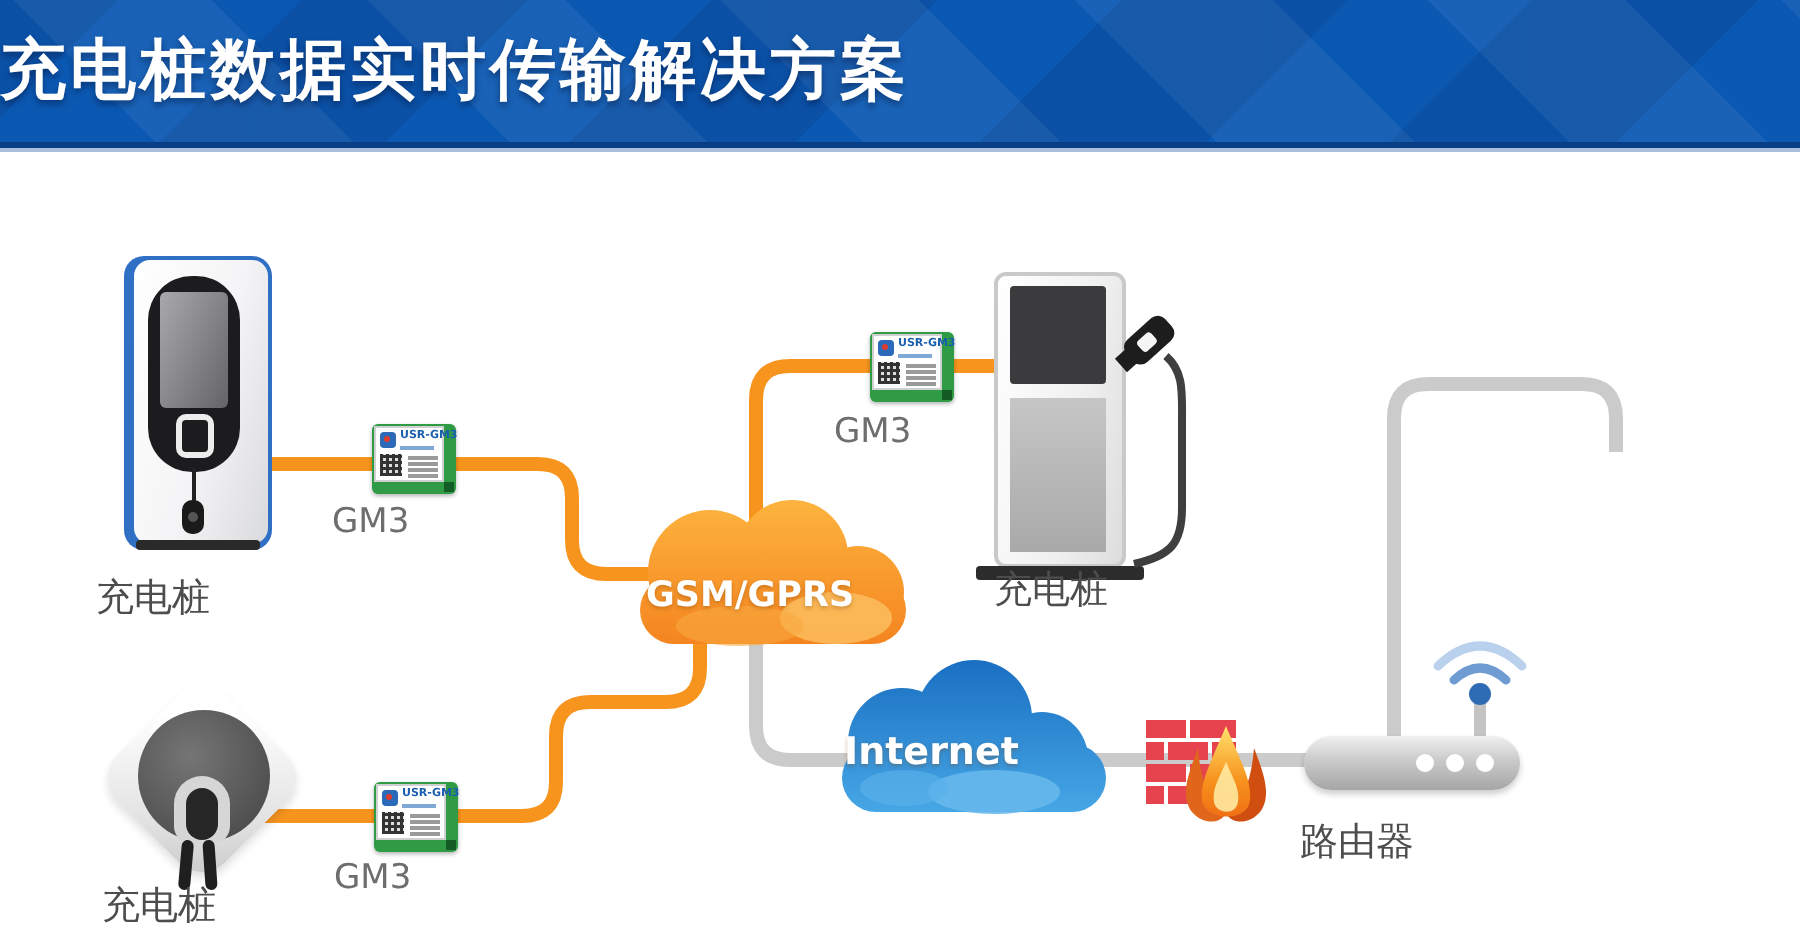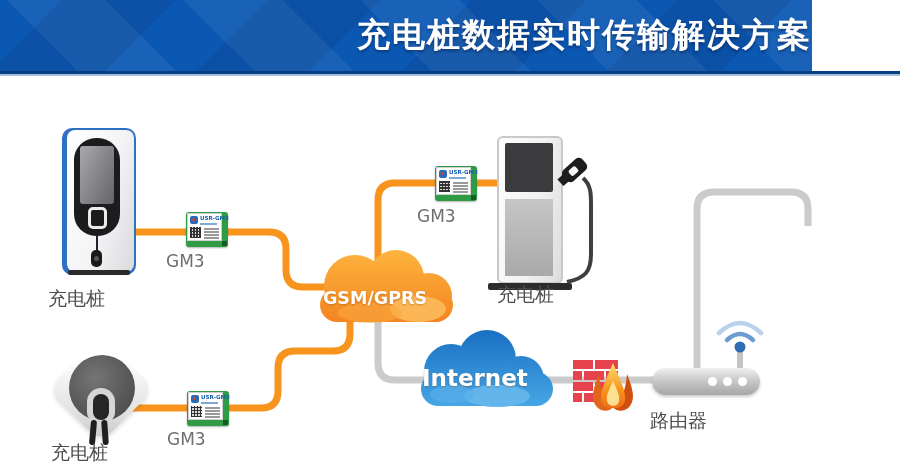--- a/index.html
+++ b/index.html
@@ -1,24 +1,24 @@
 <!DOCTYPE html>
 <html><head>
 <meta charset="utf-8">
 <style>
   html,body{margin:0;padding:0;background:#fff;}
   #canvas{position:relative;width:900px;height:471px;background:#ffffff;overflow:hidden;
           font-family:"DejaVu Sans","Liberation Sans",sans-serif;}
 
   
-  .header{position:absolute;left:0;top:0;width:812px;height:71px;background:#0b58b2;
+  .header{position:absolute;left:0;top:0;width:900px;height:71px;background:#0b58b2;
     background-image:
       repeating-linear-gradient(45deg, rgba(255,255,255,0) 0 55px, rgba(255,255,255,.06) 55px 125px),
       repeating-linear-gradient(-45deg, rgba(8,40,100,0) 0 65px, rgba(8,40,100,.16) 65px 145px);
-    display:flex;align-items:center;justify-content:flex-end;}
+    display:flex;align-items:center;justify-content:flex-start;}
   .hdr-dark{position:absolute;left:0;top:71px;width:900px;height:3px;background:#083e85;}
   .hdr-light{position:absolute;left:0;top:74px;width:900px;height:2px;background:#a9bedd;}
   .title{color:#ffffff;font-size:33px;font-weight:bold;letter-spacing:2px;
          text-shadow:0 2px 3px rgba(0,10,40,.4);}
 
   .pin{position:absolute;}
   svg{display:block;}
   #wires{position:absolute;left:0;top:0;z-index:1;}
   .dev{z-index:2;}
   .lab{z-index:3;color:#4d4d4d;font-size:19px;}
@@ -98,21 +98,21 @@
 
   
   .lab-pile-left{left:48px;top:286px;width:100px;}
   .lab-gm3-left{left:166px;top:251px;width:80px;}
   .lab-gm3-top{left:417px;top:206px;width:80px;}
   .lab-pile-right{left:497px;top:282px;width:100px;}
   .lab-pile-wall{left:51px;top:440px;width:100px;}
   .lab-gm3-bottom{left:167px;top:429px;width:80px;}
   .lab-router{left:650px;top:408px;width:104px;}
   .lab-gsm{left:323px;top:288px;width:124px;font-size:17.5px;}
-  .lab-internet{left:422px;top:365px;width:124px;font-size:23px;}
+  .lab-internet{left:422px;top:365px;width:124px;font-size:19px;}
 </style>
 </head>
 <body>
 
 <div id="canvas">
 
   <div class="header">
     <div class="title">充电桩数据实时传输解决方案</div>
   </div>
   <div class="hdr-dark"></div>

